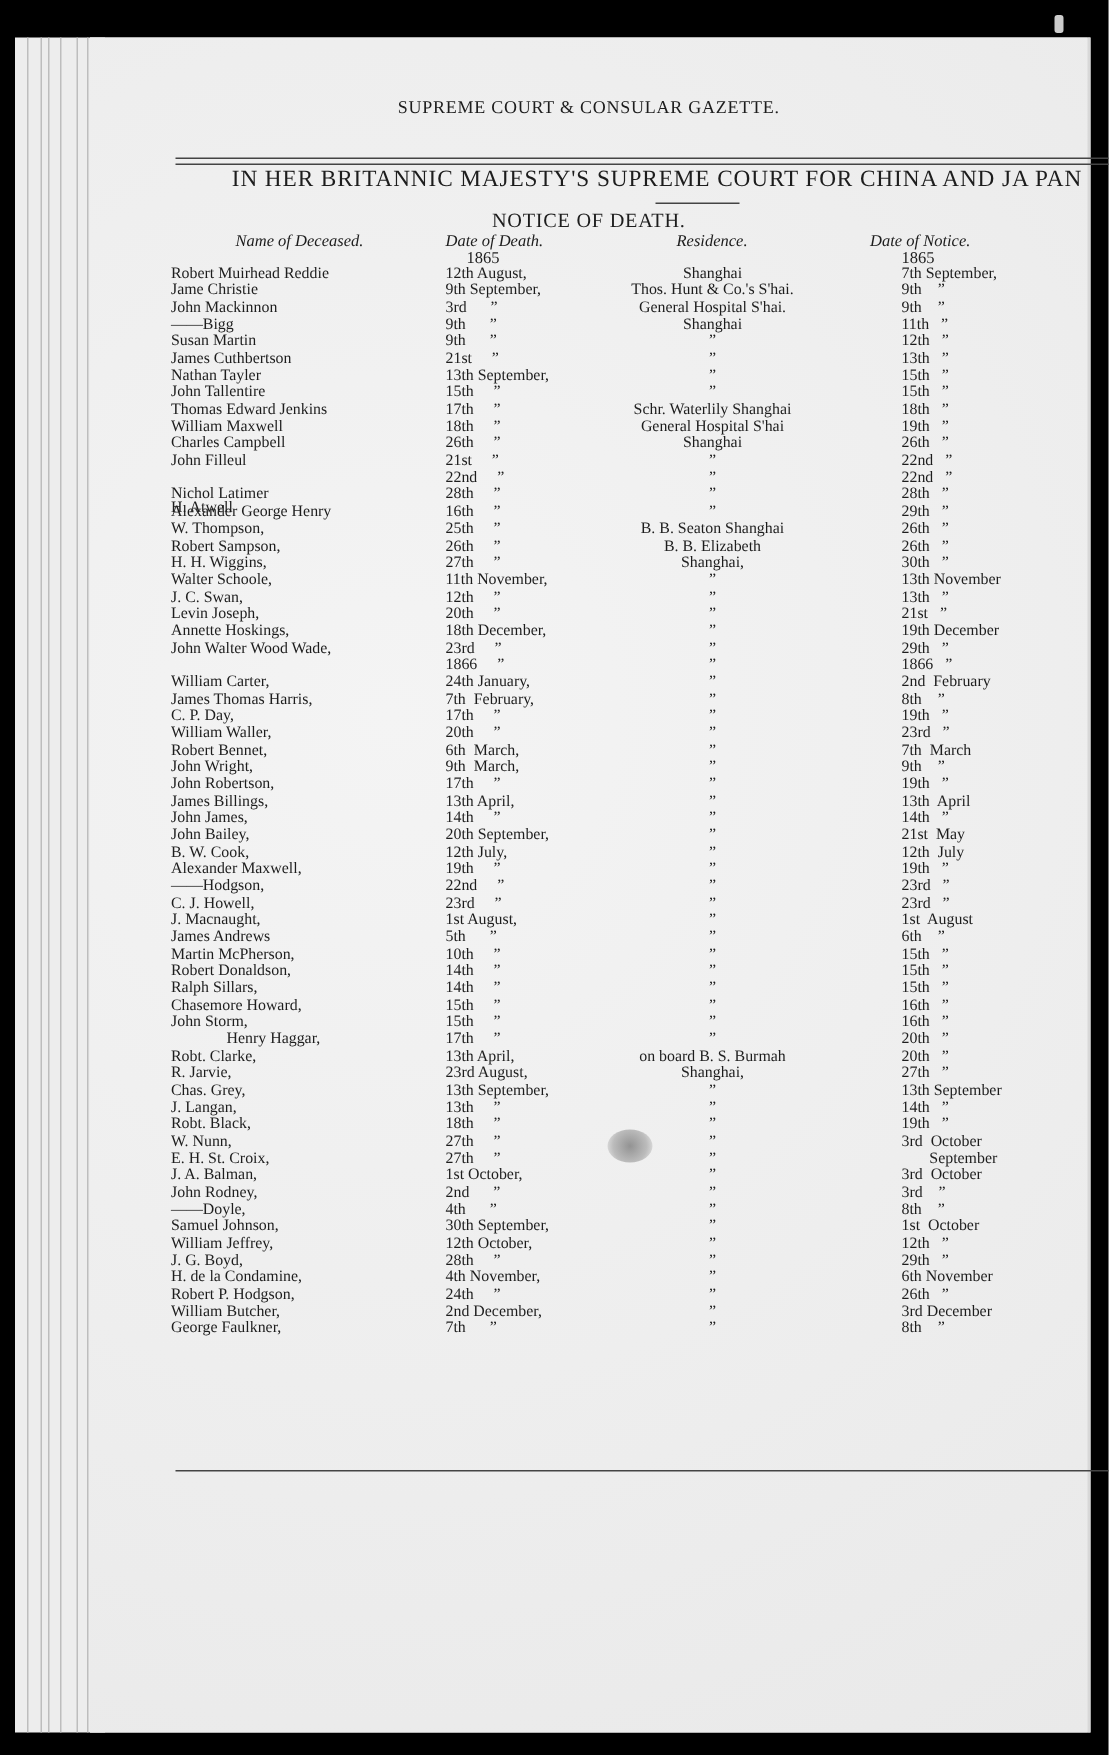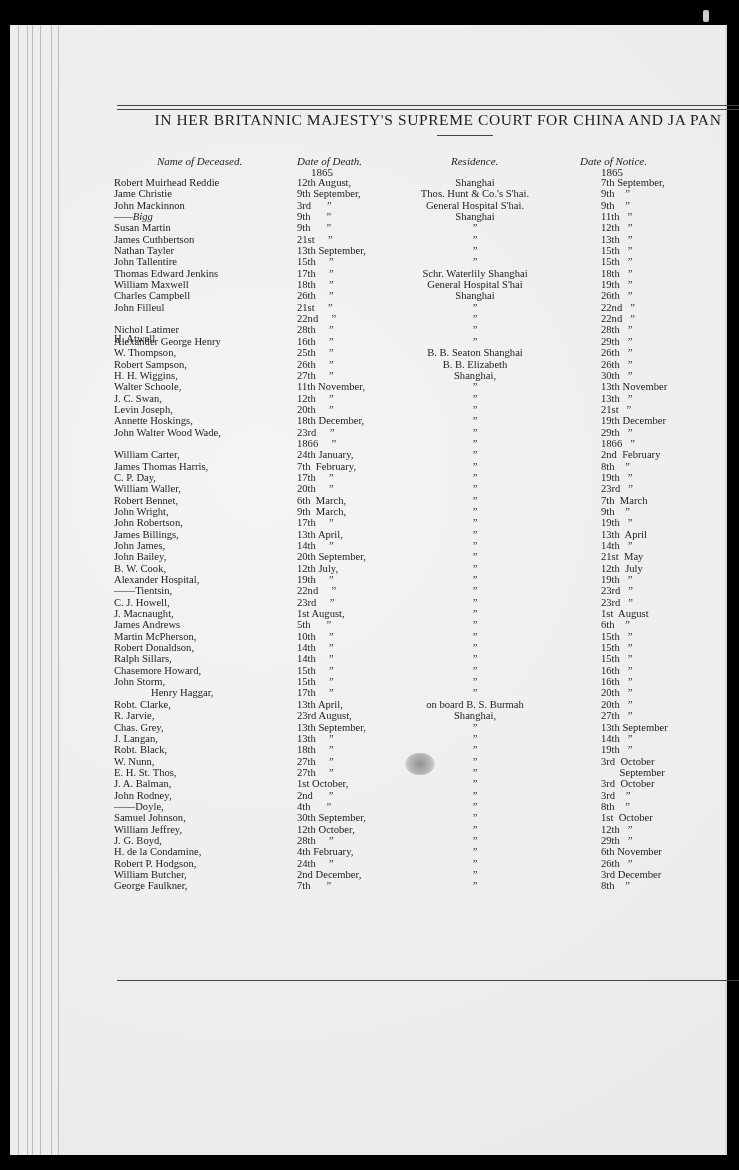--- a/index.html
+++ b/index.html
@@ -71,23 +71,25 @@
   <div class="edge" style="left:17px"></div>
   <div class="edge" style="left:22px"></div>
   <div class="edge" style="left:30px"></div>
   <div class="edge" style="left:41px"></div>
   <div class="edge" style="left:48px"></div>
 </div>
 
 <div class="clip"></div>
 
 <div class="page">
+  <div class="gazette-title">SUPREME COURT &amp; CONSULAR GAZETTE.</div>
   <div class="rule-double"></div>
   <div class="court-title">IN HER BRITANNIC MAJESTY'S SUPREME COURT FOR CHINA AND JA PAN</div>
   <div class="short-rule"></div>
+  <div class="notice-title">NOTICE OF DEATH.</div>
 
   <div class="col-head" style="left:97px">Name of Deceased.</div>
   <div class="col-head" style="left:237px">Date of Death.</div>
   <div class="col-head" style="left:391px">Residence.</div>
   <div class="col-head" style="left:520px">Date of Notice.</div>
   <div class="year-head" style="left:251px">1865</div>
   <div class="year-head" style="left:541px">1865</div>
 
   <div class="rows" id="rows">
       <div class="row">
@@ -102,21 +104,21 @@
         <span class="c-res" style="white-space: pre;">Thos. Hunt &amp; Co.'s S'hai.</span>
         <span class="c-don" style="white-space: pre;">9th    ”</span>
       </div>
       <div class="row">
         <span class="c-name" style="white-space: pre;">John Mackinnon</span>
         <span class="c-dod" style="white-space: pre;">3rd      ”</span>
         <span class="c-res" style="white-space: pre;">General Hospital S'hai.</span>
         <span class="c-don" style="white-space: pre;">9th    ”</span>
       </div>
       <div class="row">
-        <span class="c-name" style="white-space: pre; font-style: italic;">——Bigg</span>
+        <span class="c-name" style="white-space: pre;">——Bigg</span>
         <span class="c-dod" style="white-space: pre;">9th      ”</span>
         <span class="c-res" style="white-space: pre;">Shanghai</span>
         <span class="c-don" style="white-space: pre;">11th   ”</span>
       </div>
       <div class="row">
         <span class="c-name" style="white-space: pre;">Susan Martin</span>
         <span class="c-dod" style="white-space: pre;">9th      ”</span>
         <span class="c-res" style="white-space: pre;">”</span>
         <span class="c-don" style="white-space: pre;">12th   ”</span>
       </div>
@@ -294,27 +296,27 @@
         <span class="c-res" style="white-space: pre;">”</span>
         <span class="c-don" style="white-space: pre;">21st  May</span>
       </div>
       <div class="row">
         <span class="c-name" style="white-space: pre;">B. W. Cook,</span>
         <span class="c-dod" style="white-space: pre;">12th July,</span>
         <span class="c-res" style="white-space: pre;">”</span>
         <span class="c-don" style="white-space: pre;">12th  July</span>
       </div>
       <div class="row">
-        <span class="c-name" style="white-space: pre;">Alexander Hospital,</span>
+        <span class="c-name" style="white-space: pre;">Alexander Maxwell,</span>
         <span class="c-dod" style="white-space: pre;">19th     ”</span>
         <span class="c-res" style="white-space: pre;">”</span>
         <span class="c-don" style="white-space: pre;">19th   ”</span>
       </div>
       <div class="row">
-        <span class="c-name" style="white-space: pre;">——Tientsin,</span>
+        <span class="c-name" style="white-space: pre;">——Hodgson,</span>
         <span class="c-dod" style="white-space: pre;">22nd     ”</span>
         <span class="c-res" style="white-space: pre;">”</span>
         <span class="c-don" style="white-space: pre;">23rd   ”</span>
       </div>
       <div class="row">
         <span class="c-name" style="white-space: pre;">C. J. Howell,</span>
         <span class="c-dod" style="white-space: pre;">23rd     ”</span>
         <span class="c-res" style="white-space: pre;">”</span>
         <span class="c-don" style="white-space: pre;">23rd   ”</span>
       </div>
@@ -396,21 +398,21 @@
         <span class="c-res" style="white-space: pre;">”</span>
         <span class="c-don" style="white-space: pre;">19th   ”</span>
       </div>
       <div class="row">
         <span class="c-name" style="white-space: pre;">W. Nunn,</span>
         <span class="c-dod" style="white-space: pre;">27th     ”</span>
         <span class="c-res" style="white-space: pre;">”</span>
         <span class="c-don" style="white-space: pre;">3rd  October</span>
       </div>
       <div class="row">
-        <span class="c-name" style="white-space: pre;">E. H. St. Thos,</span>
+        <span class="c-name" style="white-space: pre;">E. H. St. Croix,</span>
         <span class="c-dod" style="white-space: pre;">27th     ”</span>
         <span class="c-res" style="white-space: pre;">”</span>
         <span class="c-don" style="white-space: pre;">       September</span>
       </div>
       <div class="row">
         <span class="c-name" style="white-space: pre;">J. A. Balman,</span>
         <span class="c-dod" style="white-space: pre;">1st October,</span>
         <span class="c-res" style="white-space: pre;">”</span>
         <span class="c-don" style="white-space: pre;">3rd  October</span>
       </div>
@@ -439,21 +441,21 @@
         <span class="c-don" style="white-space: pre;">12th   ”</span>
       </div>
       <div class="row">
         <span class="c-name" style="white-space: pre;">J. G. Boyd,</span>
         <span class="c-dod" style="white-space: pre;">28th     ”</span>
         <span class="c-res" style="white-space: pre;">”</span>
         <span class="c-don" style="white-space: pre;">29th   ”</span>
       </div>
       <div class="row">
         <span class="c-name" style="white-space: pre;">H. de la Condamine,</span>
-        <span class="c-dod" style="white-space: pre;">4th February,</span>
+        <span class="c-dod" style="white-space: pre;">4th November,</span>
         <span class="c-res" style="white-space: pre;">”</span>
         <span class="c-don" style="white-space: pre;">6th November</span>
       </div>
       <div class="row">
         <span class="c-name" style="white-space: pre;">Robert P. Hodgson,</span>
         <span class="c-dod" style="white-space: pre;">24th     ”</span>
         <span class="c-res" style="white-space: pre;">”</span>
         <span class="c-don" style="white-space: pre;">26th   ”</span>
       </div>
       <div class="row">

